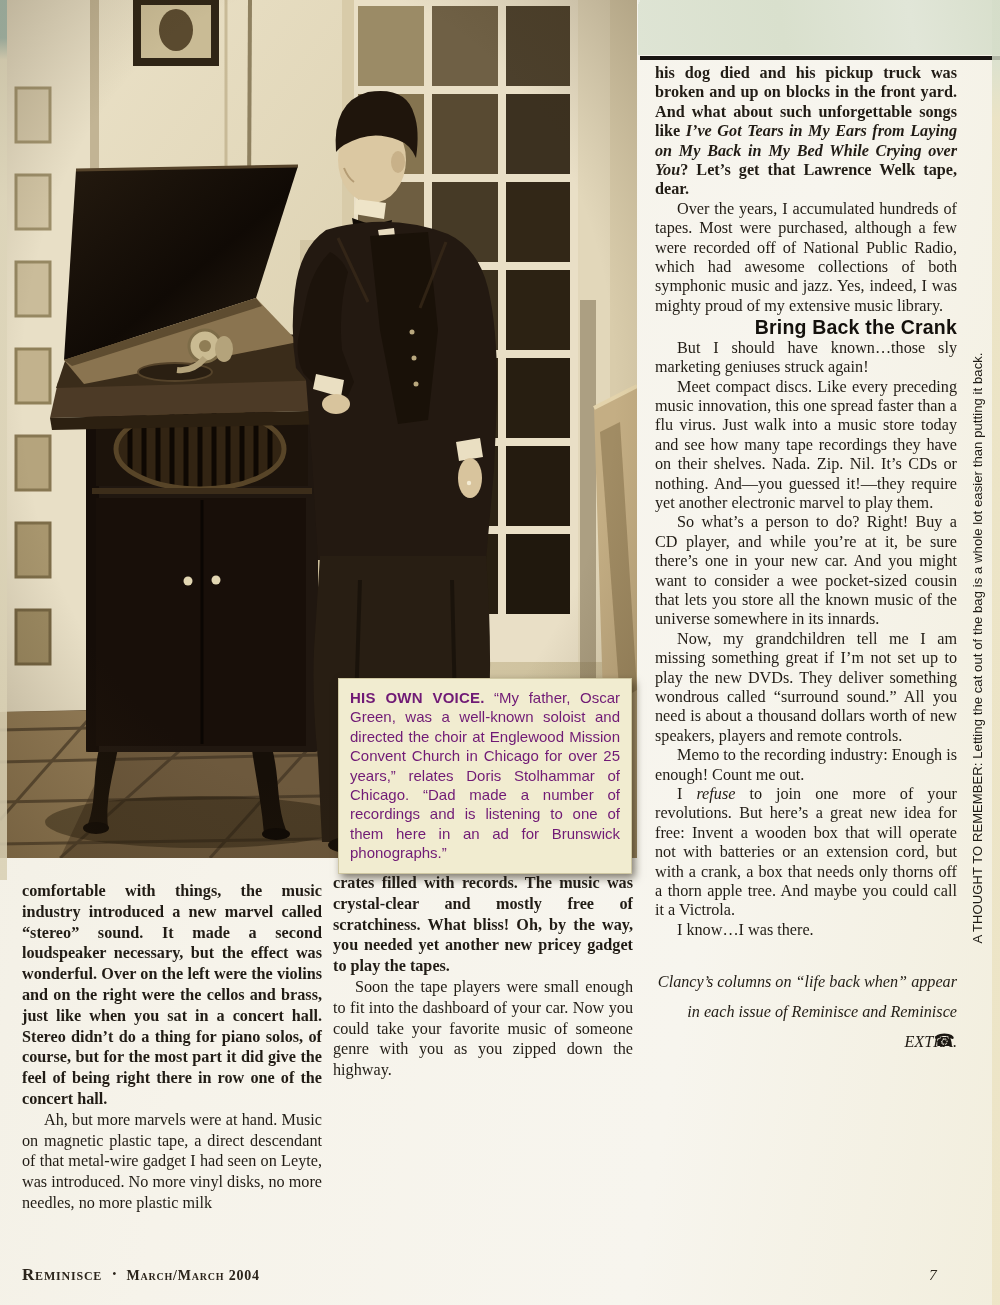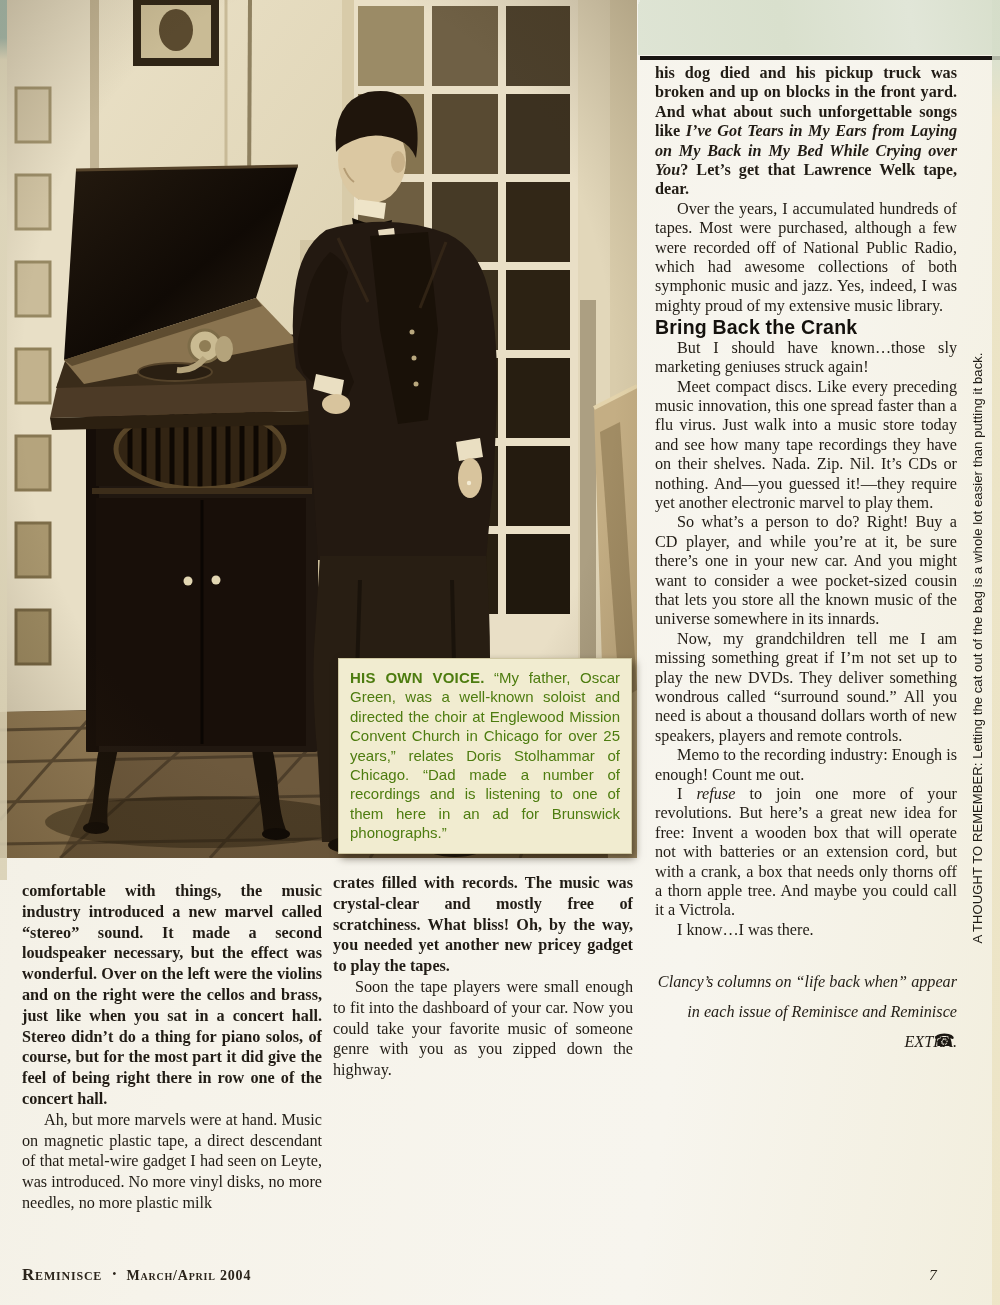--- a/index.html
+++ b/index.html
@@ -9,44 +9,44 @@
     overflow:hidden;font-family:"Liberation Serif",serif;color:#211c15;
   }
   .edge-left{position:absolute;left:0;top:0;width:7px;height:880px;
     background:linear-gradient(#8fa395 0 38px,#cfc7ab 60px,#ddd5ba 200px,#d8cfb2 100%);opacity:.85;}
   .edge-right{position:absolute;right:0;top:0;width:8px;height:1305px;
     background:linear-gradient(#d5ddc9 0 58px,#e9e0bd 120px,#ece3c2 100%);opacity:.8;}
   
   .photo{position:absolute;left:0;top:0;width:637px;height:858px;background:#cbbd9e;}
   .photo svg{display:block;}
   .caption{
-    position:absolute;left:338px;top:658px;width:294px;box-sizing:border-box;
+    position:absolute;left:338px;top:678px;width:294px;box-sizing:border-box;
     background:#f1ecd0;border:1px solid #cfc7a2;
     box-shadow:3px 4px 8px rgba(30,22,8,.55);
     padding:9px 11px 10px 11px;
     font-family:"Liberation Sans",sans-serif;font-size:15px;line-height:19.4px;
-    color:#4d7c0f;text-align:justify;
+    color:#701a75;text-align:justify;
   }
   .cap-lead{font-weight:bold;letter-spacing:.2px;}
   
   .greenbox{position:absolute;left:638px;top:0;width:362px;height:55px;
     background:
       linear-gradient(115deg, rgba(255,255,255,.35) 0 2px, rgba(0,0,0,0) 2px 28px),
       linear-gradient(80deg, #dee4d4 0%, #d9e0cd 40%, #e1e6d8 75%, #d8dfcc 100%);}
   .rule{position:absolute;left:640px;top:56px;width:360px;height:4px;background:#181512;}
   
   .col{position:absolute;text-align:justify;}
   .col p{margin:0;text-indent:22px;}
   .col p.noindent{text-indent:0;font-weight:bold;}
   .col-right{left:655px;top:64px;width:302px;font-size:16.2px;line-height:19.4px;}
   .col-left{left:22px;top:881px;width:300px;font-size:16.2px;line-height:20.8px;}
   .col-mid{left:333px;top:873px;width:300px;font-size:16.2px;line-height:20.8px;}
   .crank-heading{
     font-family:"Liberation Sans",sans-serif;font-weight:bold;font-size:19.5px;
-    text-align:left;text-indent:0 !important;margin:2px 0 1px 0 !important;
+    text-align:right;text-indent:0 !important;margin:2px 0 1px 0 !important;
     letter-spacing:.2px;color:#14110d;
   }
   .em{font-style:italic;}
   .closing-note{font-style:italic;margin-top:27px !important;text-indent:0 !important;
     line-height:30px;position:relative;text-align:right;}
   .phone{position:absolute;right:2px;bottom:1px;font-style:normal;font-size:17px;color:#1a1611;}
   
   .vnote{
     position:absolute;left:977px;top:648px;width:656px;
     transform:translate(-50%,-50%) rotate(-90deg);
@@ -270,19 +270,19 @@
   </div>
 
   <div class="col col-mid">
     <p class="noindent">crates filled with records. The music was crystal-clear and mostly free of scratchiness. What bliss! Oh, by the way, you needed yet another new pricey gadget to play the tapes.</p>
     <p>Soon the tape players were small enough to fit into the dashboard of your car. Now you could take your favorite music of someone genre with you as you zipped down the highway.</p>
   </div>
 
   <div class="vnote">A THOUGHT TO REMEMBER: Letting the cat out of the bag is a whole lot easier than putting it back.</div>
 
   <div class="footer">
-    <span class="mag">Reminisce</span><span class="sep">•</span><span class="issue">March/April 2004</span>
+    <span class="mag">Reminisce</span><span class="sep">•</span><span class="issue">March/March 2004</span>
   </div>
   <div class="pagenum">7</div>
 
   <div class="edge-left"></div>
   <div class="edge-right"></div>
 </div>
 
 </body></html>

